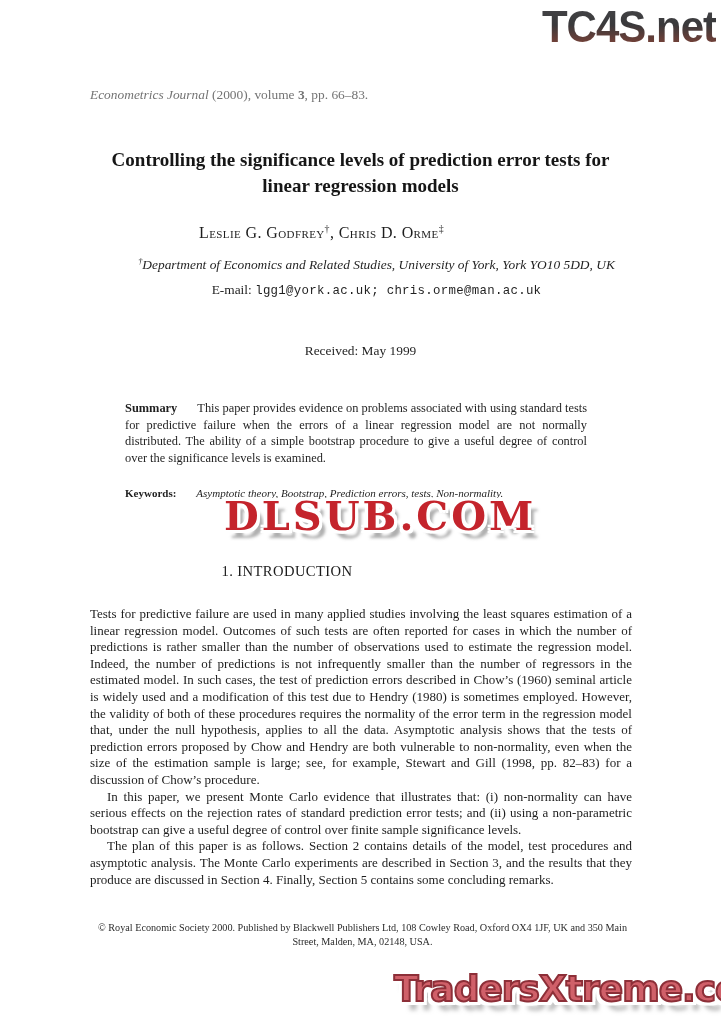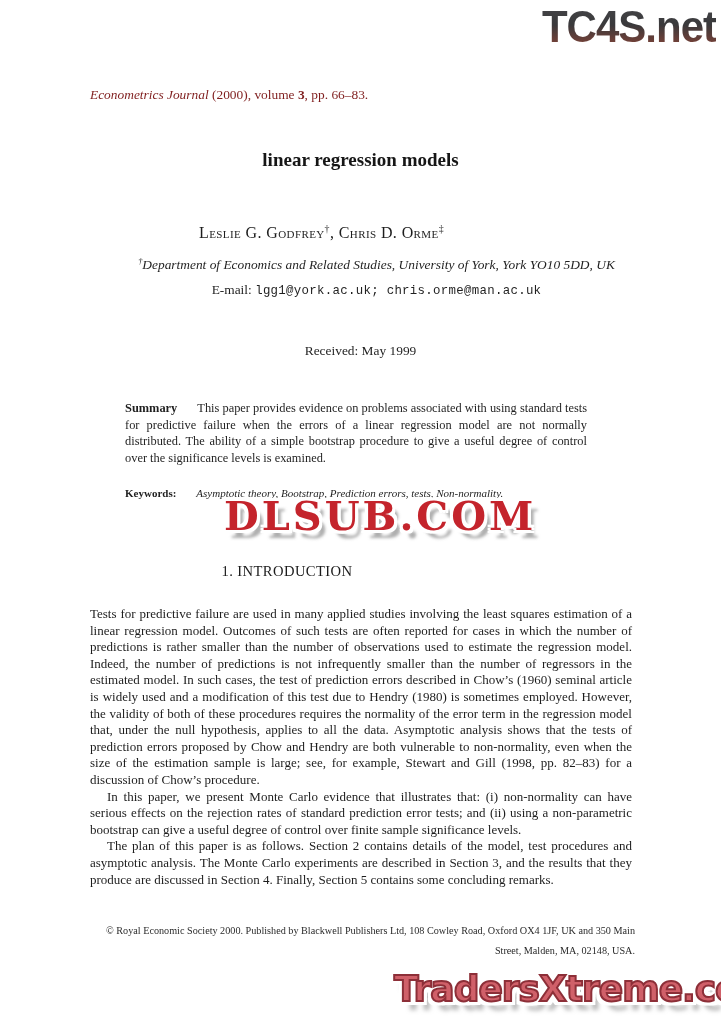--- a/index.html
+++ b/index.html
@@ -41,21 +41,21 @@
     text-shadow:
       -4px -4px 0 #fff, 0 -4px 0 #fff, 4px -4px 0 #fff,
       -4px 0 0 #fff, 4px 0 0 #fff,
       -4px 4px 0 #fff, 0 4px 0 #fff, 4px 4px 0 #fff,
       -3px 3px 0 #fff, 3px -3px 0 #fff,
       7px 9px 4px rgba(130,130,130,0.55);
   }
   
   .journal-line{
     position:absolute;left:90px;top:87px;
-    font-size:13.4px;color:#7f1d1d;
+    font-size:13.4px;color:#737373;
   }
   .journal-line .jt{font-style:italic;}
   .journal-line .vol{font-weight:bold;}
   .title{
     position:absolute;left:0;top:147px;width:721px;
     text-align:center;font-weight:bold;font-size:19px;line-height:26px;
     color:#161616;white-space:nowrap;
   }
   .title span{display:block;}
   .authors{
@@ -97,35 +97,36 @@
     text-align:center;font-size:14.6px;letter-spacing:0.4px;color:#1b1b1b;
   }
   .body-text{
     position:absolute;left:90px;top:606px;width:542px;
     font-size:13px;line-height:16.6px;text-align:justify;color:#1d1d1d;
   }
   .body-text p{margin:0;}
   .body-text p.indent{text-indent:17px;}
   .footer{
     position:absolute;left:90px;top:921px;width:545px;
-    font-size:10.2px;line-height:20px;text-align:right;color:#2a2a2a;
+    font-size:10.2px;line-height:14px;text-align:center;color:#2a2a2a;
   }
 </style>
 </head>
 <body>
 
 <div class="page">
 
   <div class="wm-top">TC4S.net</div>
 
   <div class="journal-line">
     <span class="jt">Econometrics Journal</span><span> (2000), volume </span><span class="vol">3</span><span>, pp. 66–83.</span>
   </div>
 
   <div class="title">
+    <span>Controlling the significance levels of prediction error tests for</span>
     <span>linear regression models</span>
   </div>
 
   <div class="authors">
     <span>Leslie G. Godfrey</span><sup>†</sup><span>, </span><span>Chris D. Orme</span><sup>‡</sup>
   </div>
 
   <div class="affil">
     <div><sup>†</sup><span>Department of Economics and Related Studies, University of York, York YO10 5DD, UK</span></div>
     <div class="email-line"><span>E-mail: </span><span class="email-mono">lgg1@york.ac.uk; chris.orme@man.ac.uk</span></div>

